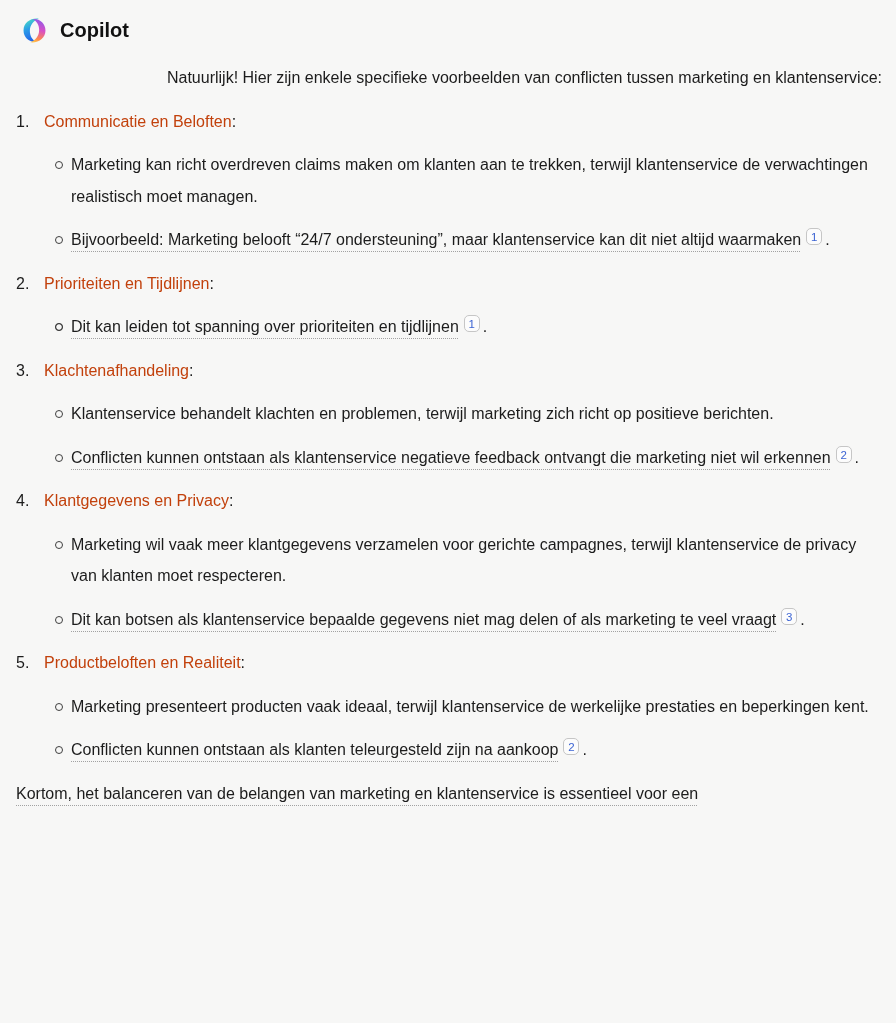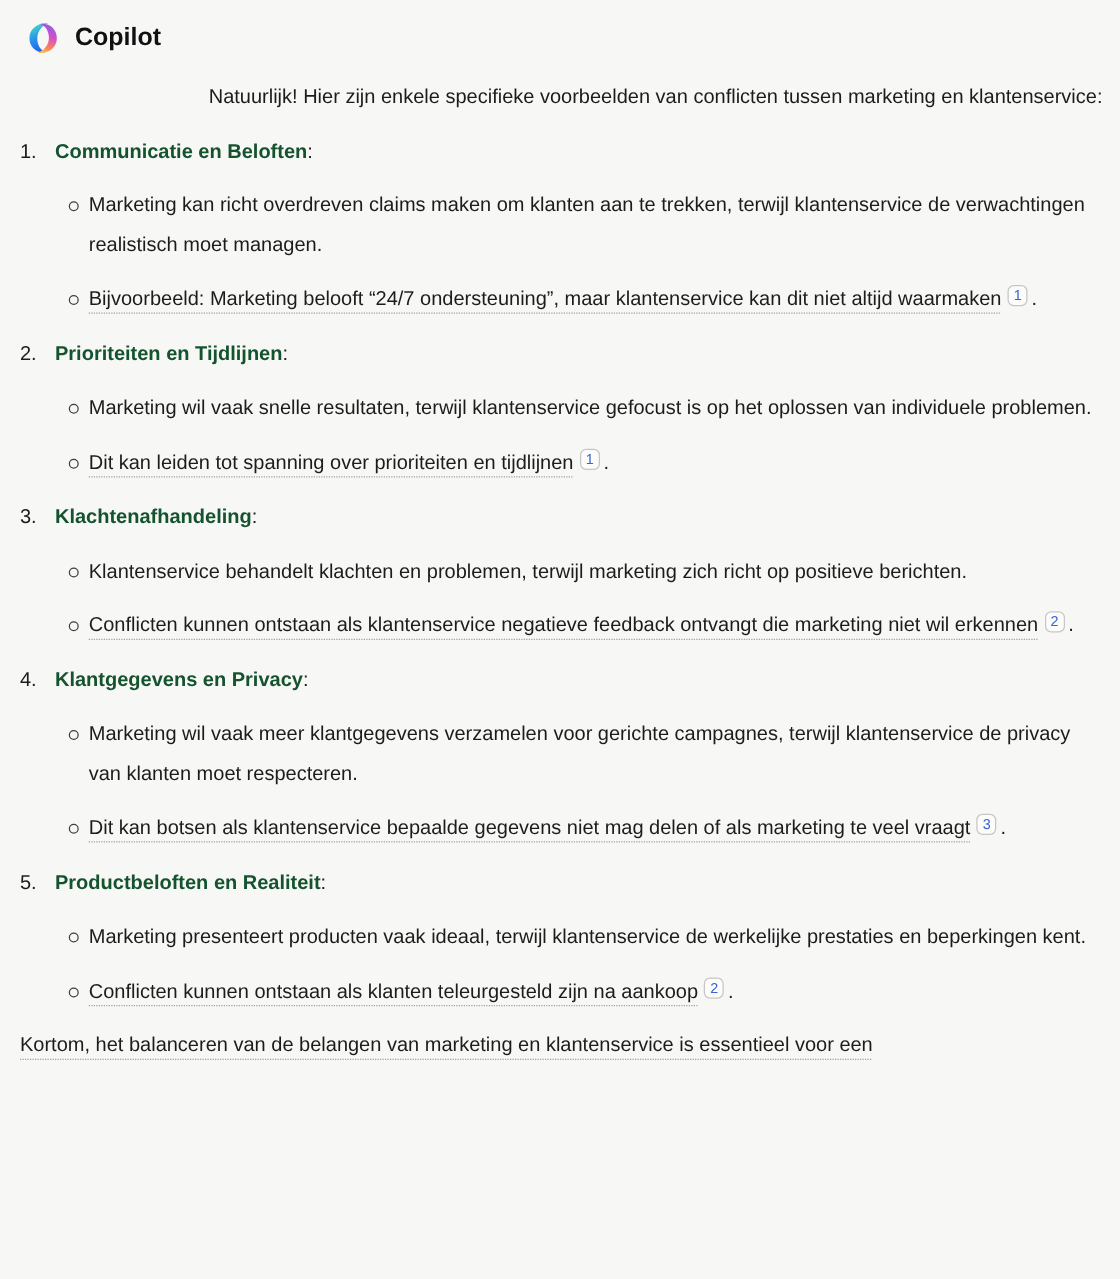--- a/index.html
+++ b/index.html
@@ -43,22 +43,22 @@
     margin-top: 12px;
   }
   .item-heading {
     display: flex;
   }
   .item-num {
     flex: 0 0 28px;
     width: 28px;
   }
   .item-title {
-    font-weight: 700;
-    color: #14532d;
+    font-weight: 400;
+    color: #c2410c;
   }
   ul.bullets {
     list-style: none;
     margin: 12px 0 12px 0;
     padding: 0 0 0 39px;
   }
   ul.bullets > li {
     position: relative;
     padding-left: 16px;
     margin-top: 12px;
@@ -144,21 +144,21 @@
           <li><span class="bullet-circle"></span><span>Marketing kan richt overdreven claims maken om klanten aan te trekken, terwijl klantenservice de verwachtingen realistisch moet managen.</span></li>
           <li><span class="bullet-circle"></span><span class="cite-link">Bijvoorbeeld: Marketing belooft “24/7 ondersteuning”, maar klantenservice kan dit niet altijd waarmaken</span><span class="cite-badge">1</span><span>.</span></li>
         </ul>
       </li>
       <li>
         <div class="item-heading">
           <span class="item-num">2.</span>
           <span><strong class="item-title">Prioriteiten en Tijdlijnen</strong><span>:</span></span>
         </div>
         <ul class="bullets">
-          <li><span class="bullet-circle"></span><span>Marketing wil vaak snelle resultaten, terwijl klantenservice gefocust is op het oplossen van individuele problemen.</span></li>
+          <li><span class="bullet-circle"></span></li>
           <li><span class="bullet-circle"></span><span class="cite-link">Dit kan leiden tot spanning over prioriteiten en tijdlijnen</span><span class="cite-badge">1</span><span>.</span></li>
         </ul>
       </li>
       <li>
         <div class="item-heading">
           <span class="item-num">3.</span>
           <span><strong class="item-title">Klachtenafhandeling</strong><span>:</span></span>
         </div>
         <ul class="bullets">
           <li><span class="bullet-circle"></span><span>Klantenservice behandelt klachten en problemen, terwijl marketing zich richt op positieve berichten.</span></li>

